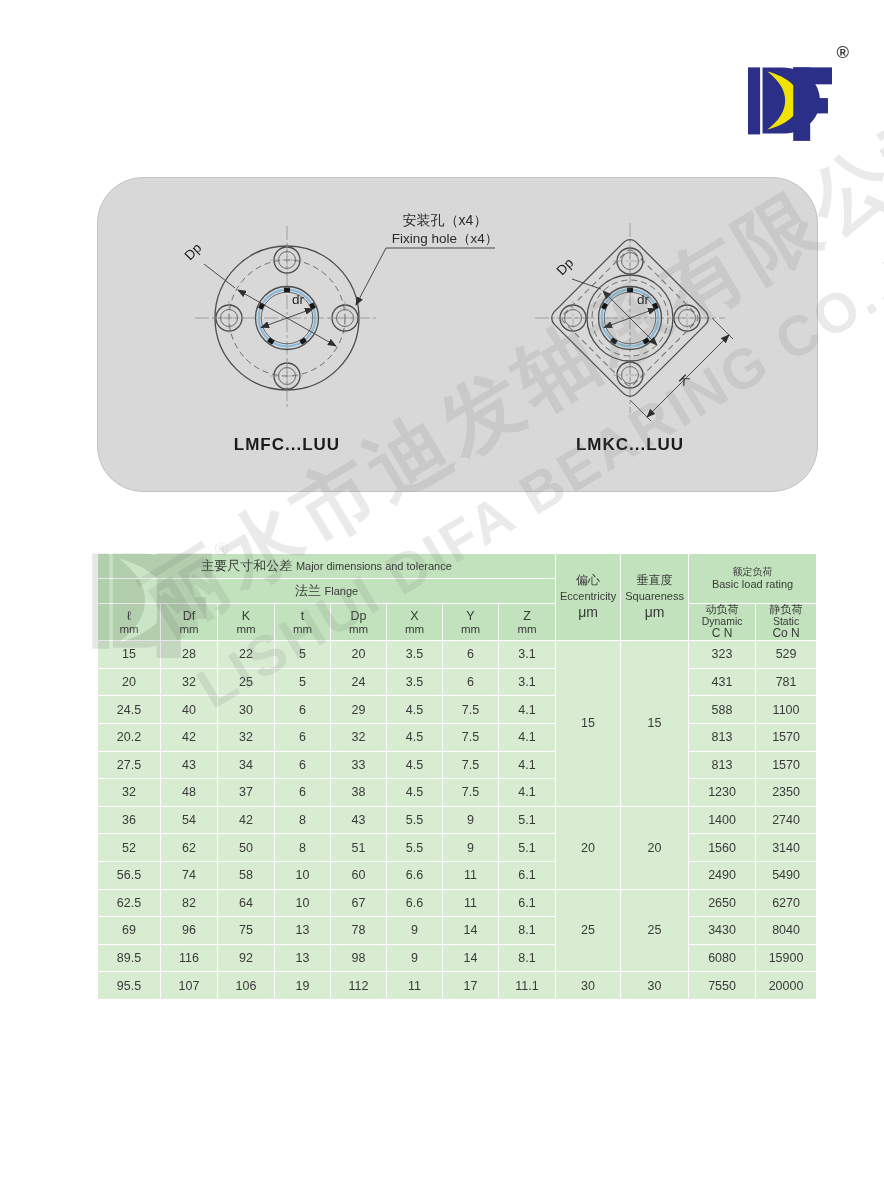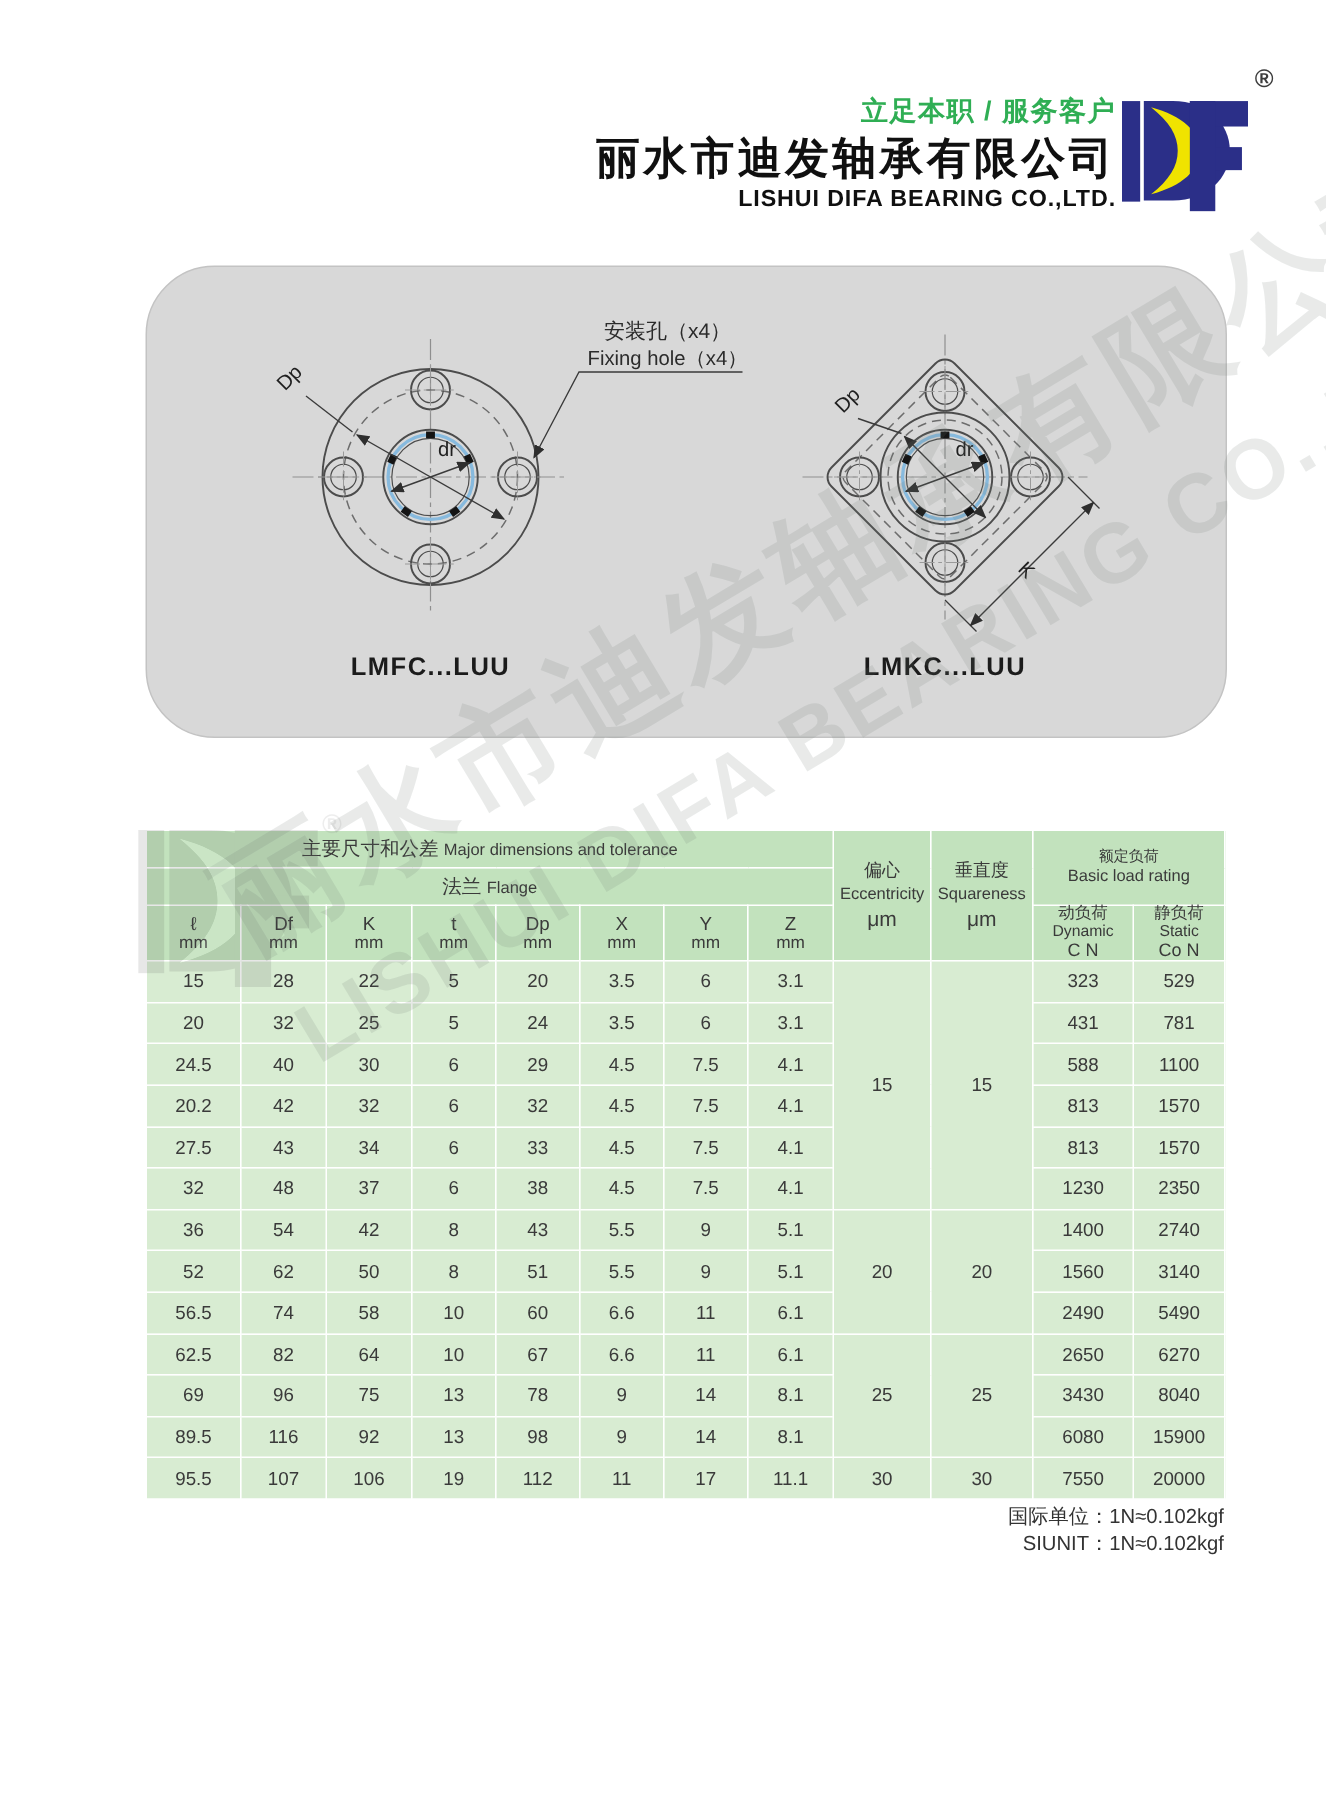--- a/index.html
+++ b/index.html
@@ -84,25 +84,20 @@
         <path d="M18,9 L42,9 C70,9 89,27 89,50 C89,73 70,91 42,91 L18,91 Z" fill="#2b2f88"></path>
         <path d="M24,14 C50,21 64,34 64,50 C64,66 50,79 24,86 C39,74 46,63 46,50 C46,37 39,26 24,14 Z" fill="#f0e300"></path>
         <rect x="56" y="9" width="48" height="21" fill="#2b2f88"></rect>
         <rect x="56" y="9" width="21" height="91" fill="#2b2f88"></rect>
         <rect x="77" y="47" width="22" height="19" fill="#2b2f88"></rect>
       </g>
     </defs>
   </svg>
 
   <div class="brand">
-    <div class="brand-text">
-      <div class="slogan">立足本职 / 服务客户</div>
-      <div class="company-cn">丽水市迪发轴承有限公司</div>
-      <div class="company-en">LISHUI DIFA BEARING CO.,LTD.</div>
-    </div>
     <div class="logo-wrap">
       <svg viewBox="0 0 104 100" width="84" height="81">
           <use href="#df-logo-shape"></use>
         </svg>
       <span class="reg">®</span>
     </div>
   </div>
 
   <div class="panel">
     <svg viewBox="0 0 719 313" width="719" height="313">
@@ -427,24 +422,20 @@
           <td>17</td>
           <td>11.1</td>
           <td rowspan="1">30</td>
           <td rowspan="1">30</td>
           <td>7550</td>
           <td>20000</td>
         </tr>
       </tbody>
   </table>
 
-  <div class="footnote">
-    <div>国际单位：1N≈0.102kgf</div>
-    <div>SIUNIT：1N≈0.102kgf</div>
-  </div>
 
   <div class="watermark" aria-hidden="true">
     <div class="wm-cn">丽水市迪发轴承有限公司</div>
     <div class="wm-en">LISHUI DIFA BEARING CO.,LTD.</div>
   </div>
   <div class="wm-logo" aria-hidden="true">
     <svg viewBox="0 0 104 100" width="120" height="115">
         <use href="#df-logo-shape"></use>
       </svg>
     <span class="wm-reg">®</span>

